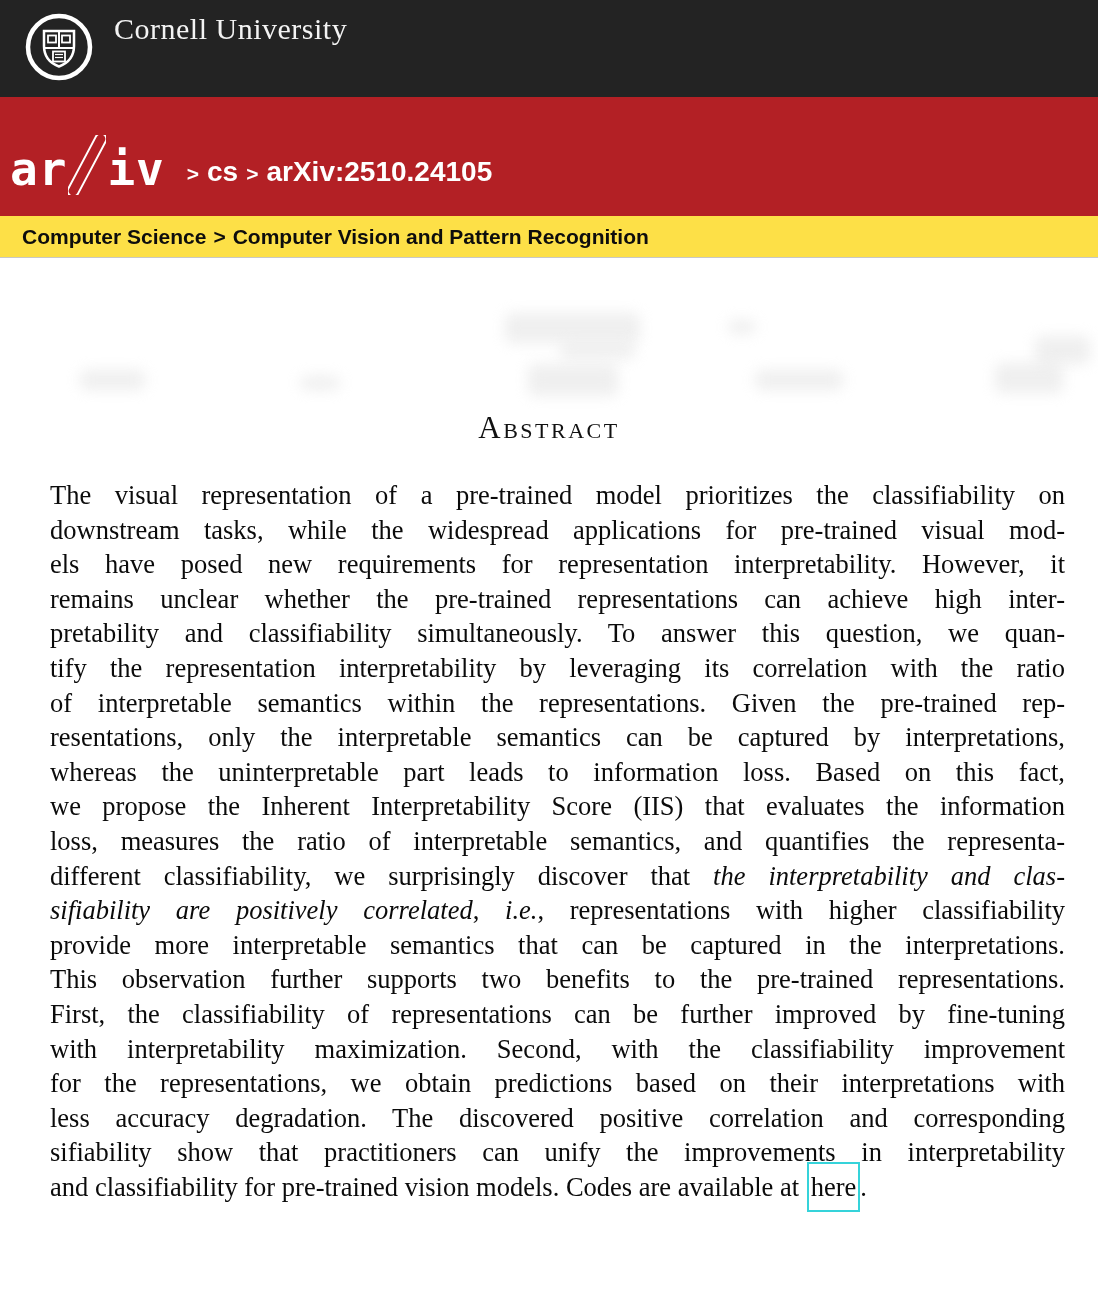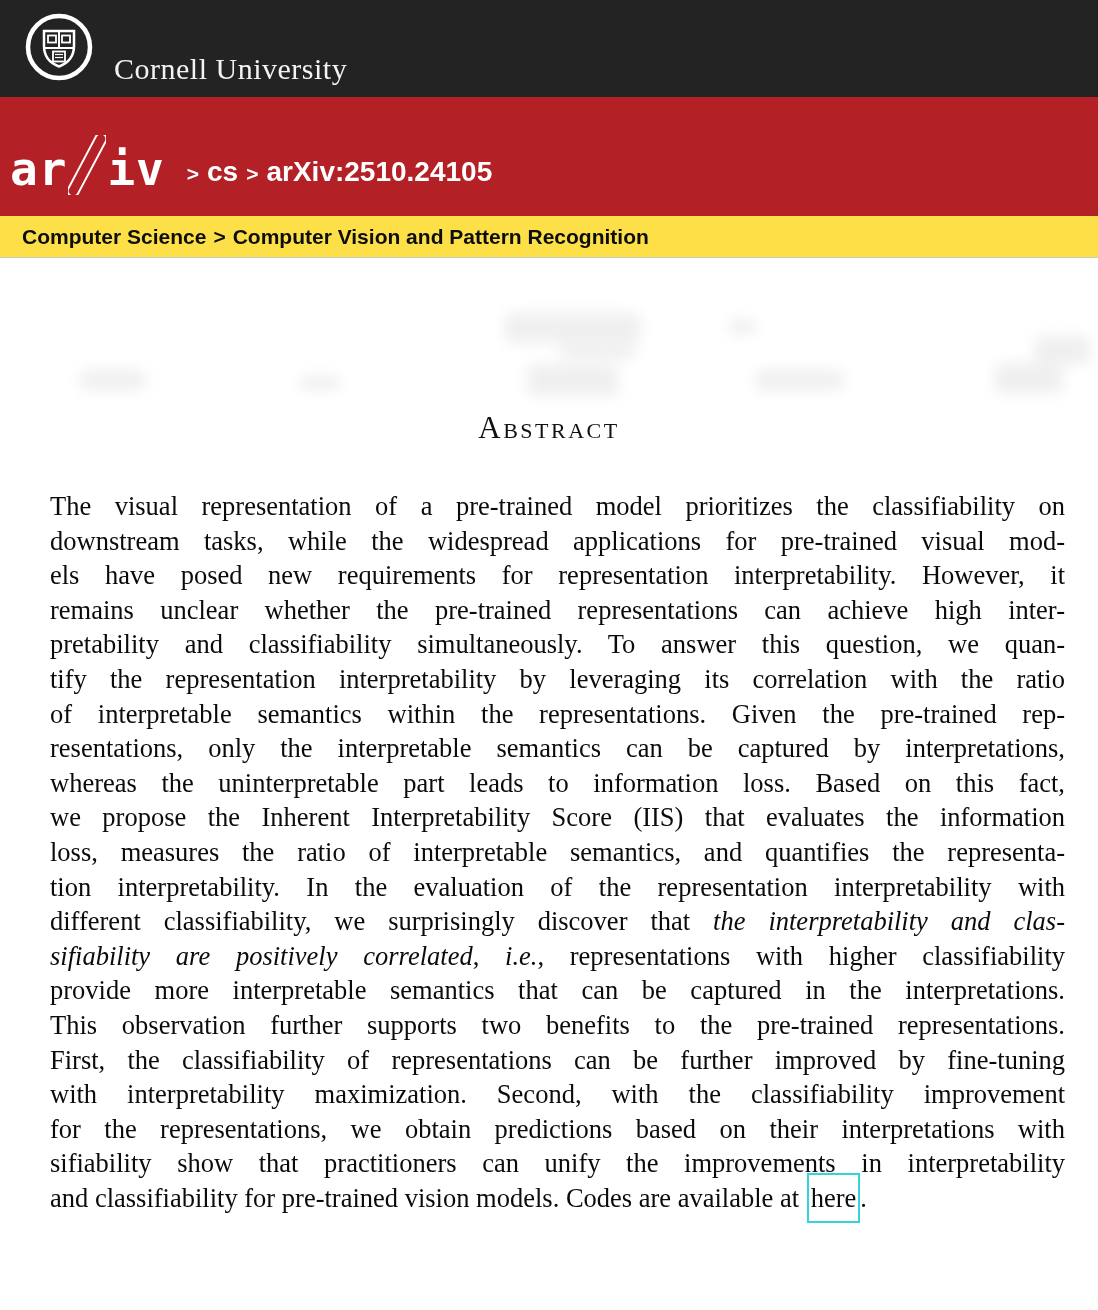--- a/index.html
+++ b/index.html
@@ -14,21 +14,21 @@
   }
 
   
   .topbar {
     height: 97px;
     background: #232323;
     display: flex;
     align-items: center;
     padding-left: 24px;
   }
-  .cornell-link { display: flex; align-items: flex-end; text-decoration: none; }
+  .cornell-link { display: flex; align-items: flex-start; text-decoration: none; }
   .cornell-name {
     color: #f3f3f3;
     font-family: "Liberation Serif", serif;
     font-size: 30px;
     margin-left: 20px;
     letter-spacing: 0.5px;
   }
 
   
   .arxivbar {
@@ -93,21 +93,21 @@
     left: 0; right: 0;
     text-align: center;
     font-family: "Liberation Serif", serif;
     font-variant: small-caps;
     font-size: 31px;
     letter-spacing: 2.5px;
     color: #111;
   }
   .abs-body {
     position: absolute;
-    top: 231px;
+    top: 220px;
     left: 50px;
     width: 1015px;
     font-family: "Liberation Serif", serif;
     font-size: 26.5px;
     line-height: 34.6px;
     color: #0b0b0b;
   }
   .abs-line { text-align: justify; }
   .abs-line.just { text-align-last: justify; }
   .it { font-style: italic; }
@@ -186,26 +186,26 @@
         <div class="abs-line just"><span>downstream tasks, while the widespread applications for pre-trained visual mod-</span></div>
         <div class="abs-line just"><span>els have posed new requirements for representation interpretability.  However, it</span></div>
         <div class="abs-line just"><span>remains unclear whether the pre-trained representations can achieve high inter-</span></div>
         <div class="abs-line just"><span>pretability and classifiability simultaneously.  To answer this question, we quan-</span></div>
         <div class="abs-line just"><span>tify the representation interpretability by leveraging its correlation with the ratio</span></div>
         <div class="abs-line just"><span>of interpretable semantics within the representations.  Given the pre-trained rep-</span></div>
         <div class="abs-line just"><span>resentations, only the interpretable semantics can be captured by interpretations,</span></div>
         <div class="abs-line just"><span>whereas the uninterpretable part leads to information loss.  Based on this fact,</span></div>
         <div class="abs-line just"><span>we propose the Inherent Interpretability Score (IIS) that evaluates the information</span></div>
         <div class="abs-line just"><span>loss, measures the ratio of interpretable semantics, and quantifies the representa-</span></div>
-        <div class="abs-line just"><span>tion interpretability.  In the evaluation of the representation interpretability with</span></div>
         <div class="abs-line just"><span>different classifiability, we surprisingly discover that </span><span class="it">the interpretability and clas-</span></div>
         <div class="abs-line just"><span class="it">sifiability are positively correlated</span><span>, </span><span class="it">i.e.</span><span>, representations with higher classifiability</span></div>
         <div class="abs-line just"><span>provide more interpretable semantics that can be captured in the interpretations.</span></div>
         <div class="abs-line just"><span>This observation further supports two benefits to the pre-trained representations.</span></div>
         <div class="abs-line just"><span>First, the classifiability of representations can be further improved by fine-tuning</span></div>
         <div class="abs-line just"><span>with interpretability maximization.  Second, with the classifiability improvement</span></div>
         <div class="abs-line just"><span>for the representations, we obtain predictions based on their interpretations with</span></div>
+        <div class="abs-line just"><span>less accuracy degradation.  The discovered positive correlation and corresponding</span></div>
         <div class="abs-line just"><span>sifiability show that practitioners can unify the improvements in interpretability</span></div>
         <div class="abs-line"><span>and classifiability for pre-trained vision models.  Codes are available at </span><span class="link-box">here</span><span>.</span></div>
       </div>
   </div>
 
 </div>
 
 </body></html>

